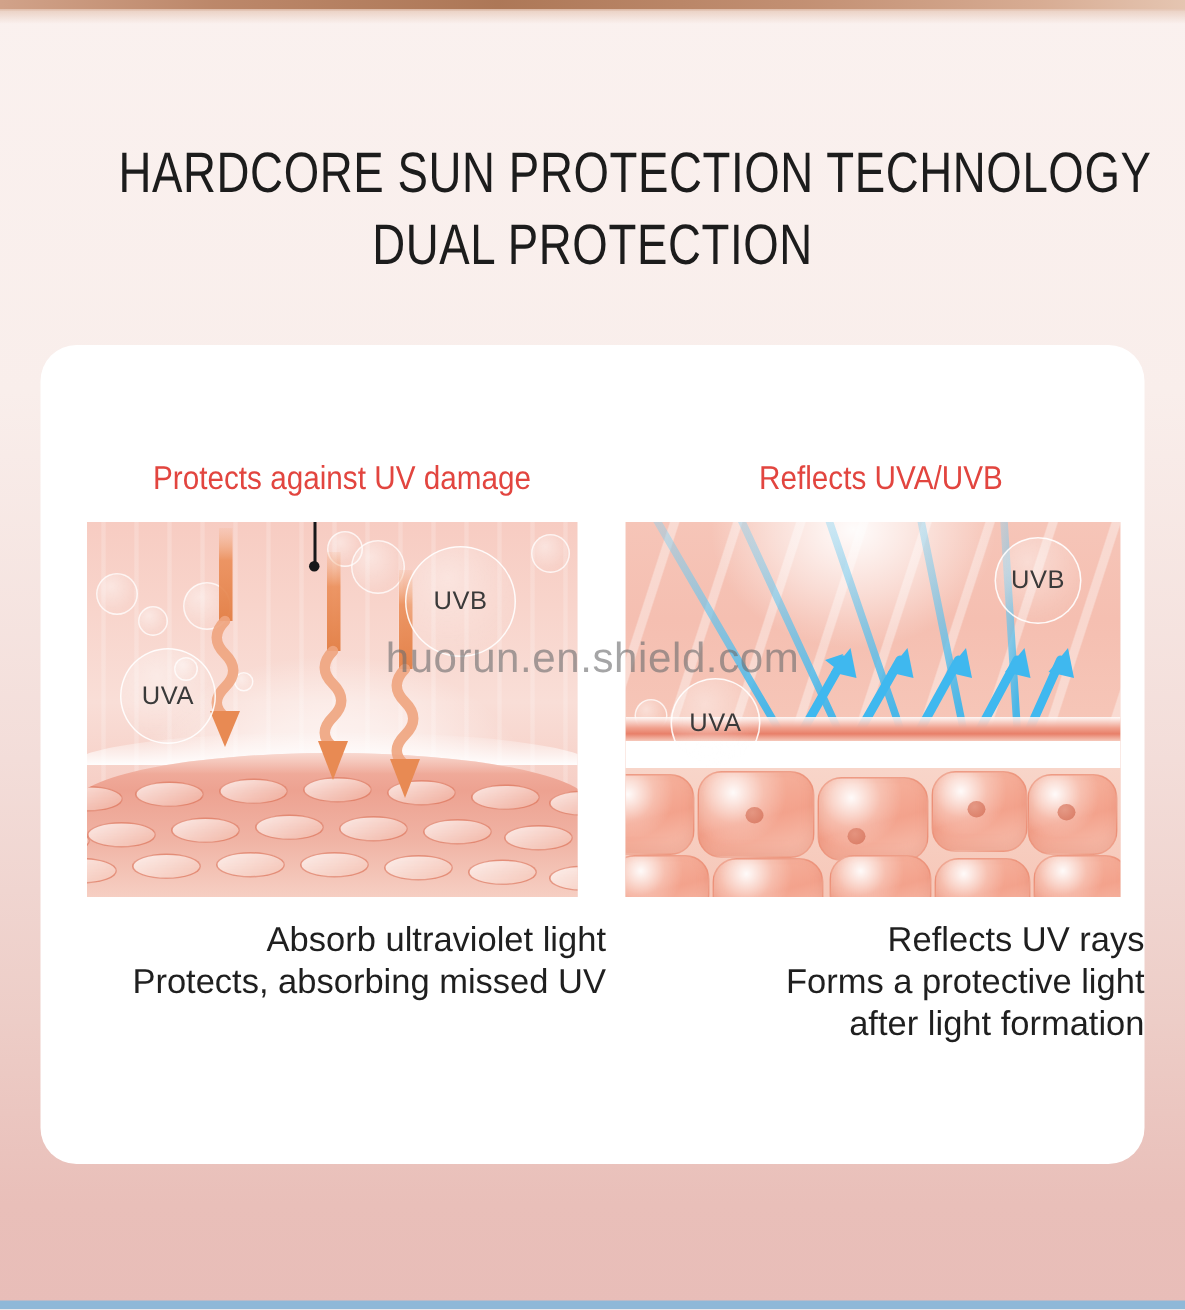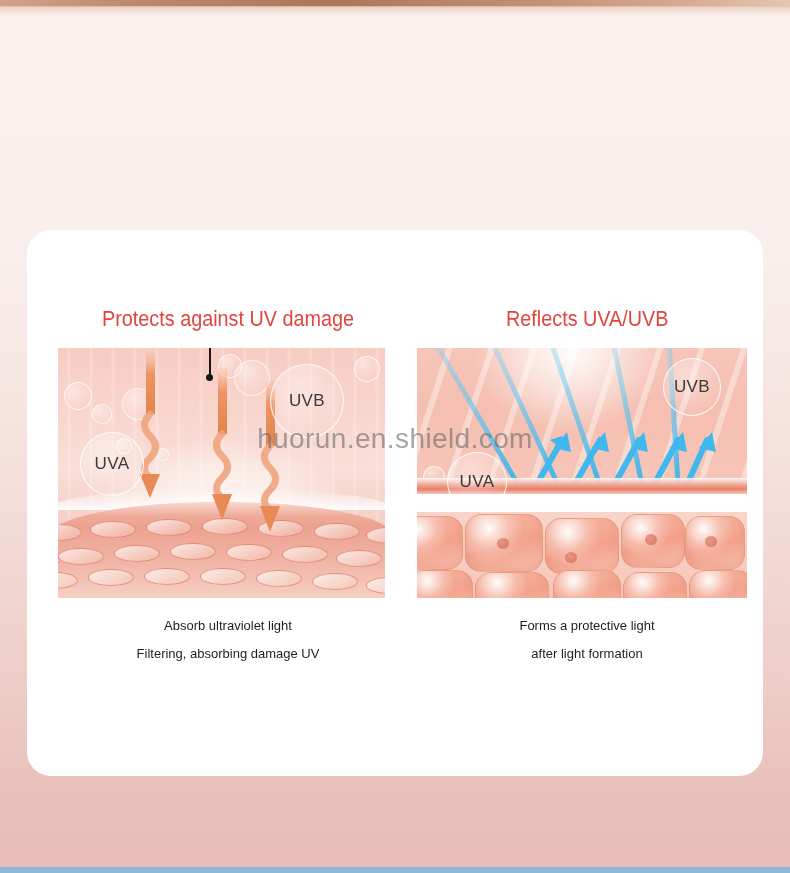--- a/index.html
+++ b/index.html
@@ -85,23 +85,23 @@
     top:118px;left:0;
     width:327px;height:250px;
     overflow:hidden;
     background:#f7ded8;
   }
   .col.right .figure{left:0;width:330px;}
 
   .caption{
     position:absolute;
     top:382px;left:-6px;width:352px;
-    text-align:center;
+    text-align:right;
     color:#1f1f1f;
-    font-size:13px;
+    font-size:23px;
     line-height:28px;
   }
   .caption div{white-space:nowrap;}
 
   
   .lf-bg{
     position:absolute;inset:0;
     background:
       radial-gradient(ellipse 58% 52% at 50% 72%, rgba(255,255,255,.92) 0%, rgba(255,255,255,.55) 38%, rgba(255,255,255,0) 70%),
       linear-gradient(180deg,#f7ccc2 0%,#f8d4cb 22%,#f9ded7 48%,#f6cfc6 70%,#f3c3b8 86%,#f0b9ad 100%);
@@ -212,20 +212,24 @@
   }
 </style>
 </head>
 <body>
 
 <div id="page">
 
   <div class="top-strip"></div>
   <div class="top-strip-fade"></div>
 
+  <div class="title-block">
+    <div class="title-line">HARDCORE SUN PROTECTION TECHNOLOGY</div>
+    <div class="title-line">DUAL PROTECTION</div>
+  </div>
 
   <div class="card">
     <div class="cols">
 
       <div class="col left">
 
         <div class="col-heading">
           <span>Protects against UV damage</span>
         </div>
 
@@ -308,21 +312,21 @@
           <div class="uv-circle" style="left:212px;top:16px;width:72px;height:72px;">
             <span>UVB</span>
           </div>
 
           <div class="pin-line" style="left:151px;top:-8px;height:36px;"></div>
           <div class="pin-dot" style="left:148px;top:26px;"></div>
         </div>
 
         <div class="caption">
           <div>Absorb ultraviolet light</div>
-          <div>Filtering, absorbing damage UV</div>
+          <div>Protects, absorbing missed UV</div>
         </div>
       </div>
 
       <div class="col right">
 
         <div class="col-heading">
           <span>Reflects UVA/UVB</span>
         </div>
 
         <div class="figure">
@@ -386,20 +390,21 @@
 
           <div class="uv-circle" style="left:30px;top:104px;width:58px;height:58px;">
             <span>UVA</span>
           </div>
           <div class="uv-circle" style="left:246px;top:10px;width:56px;height:56px;">
             <span>UVB</span>
           </div>
         </div>
 
         <div class="caption">
+          <div>Reflects UV rays</div>
           <div>Forms a protective light</div>
           <div>after light formation</div>
         </div>
       </div>
 
     </div>
   </div>
 
   <div class="watermark">huorun.en.shield.com</div>
 

